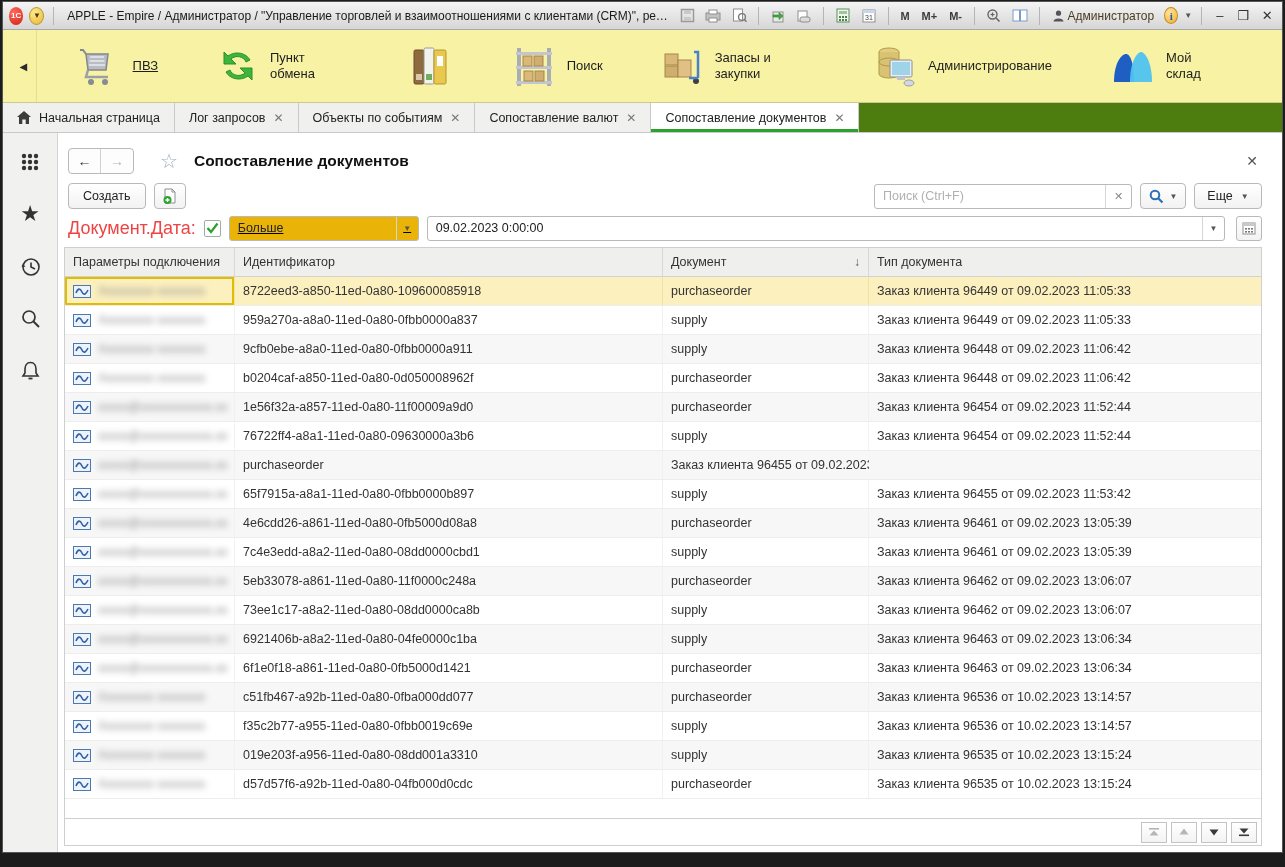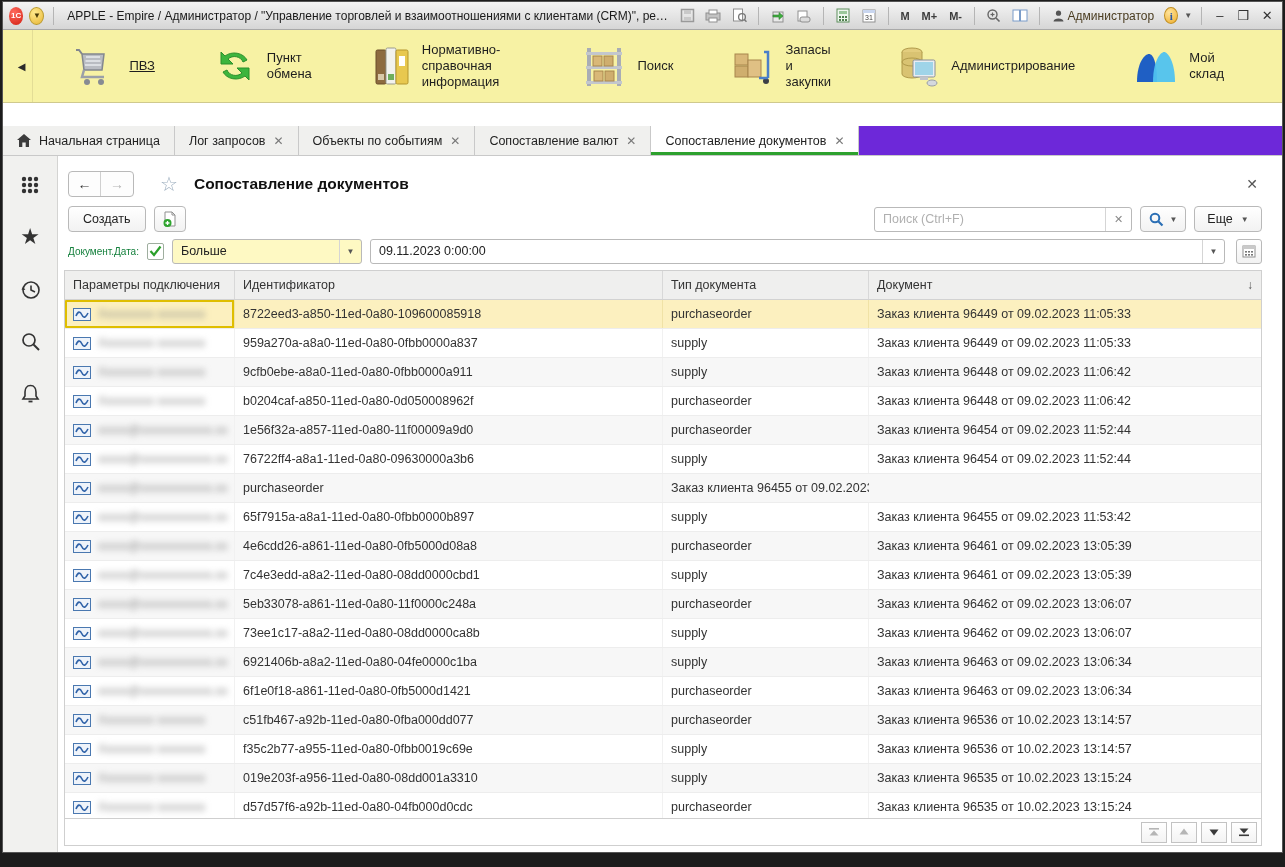--- a/index.html
+++ b/index.html
@@ -23,21 +23,21 @@
   
   .ribbon { height:73px; background:#f7f2a4; border-bottom:1px solid #cfc98e; display:flex; align-items:center; padding-left:8px; flex:0 0 auto; }
   .ribbon-collapse { width:26px; display:flex; align-items:center; justify-content:center; align-self:stretch; border-right:1px solid #e3dd96; color:#2b2b2b; font-size:10px; }
   .rib-items { display:flex; align-items:center; gap:0; padding-left:40px; }
   .rib-item { display:flex; align-items:center; gap:10px; margin-right:58px; cursor:pointer; }
   .rib-item .ric { width:46px; height:46px; display:flex; align-items:center; justify-content:center; }
   .rib-label { font-size:13px; color:#1e1e1e; max-width:175px; line-height:1.25; }
   .rib-label.link { text-decoration:underline; }
 
   
-  .tabsbar { height:30px; background:#6d28d9; border-bottom:1px solid #c9c9c9; display:flex; align-items:stretch; flex:0 0 auto;margin-top:23px; }
+  .tabsbar { height:30px; background:#4d7c0f; border-bottom:1px solid #c9c9c9; display:flex; align-items:stretch; flex:0 0 auto; }
   .tab { display:flex; align-items:center; gap:8px; padding:0 14px; font-size:12.5px; color:#222; border-right:1px solid #c9c9c9; background:#f0f0ee; position:relative; cursor:pointer; white-space:nowrap; }
   .tab.first { border-left:none; }
   .tab.active { background:#fff; }
   .tab.active::after { content:""; position:absolute; left:0; right:0; bottom:0; height:3px; background:#2da12e; }
   .tab .x { color:#777; font-size:12px; }
   .home-ico { width:14px; height:13px; }
 
   
   .content { flex:1 1 auto; display:flex; min-height:0; background:#fff; }
   .side { width:55px; background:#f1f1ef; border-right:1px solid #d4d4d2; display:flex; flex-direction:column; align-items:center; padding-top:18px; gap:30px; flex:0 0 auto; }
@@ -59,23 +59,23 @@
   .btn.icon-only { width:32px; padding:0; }
   .spacer { flex:1 1 auto; }
   .search-wrap { display:flex; align-items:center; border:1px solid #b9b9b9; border-radius:3px; height:25px; width:258px; background:#fff; }
   .search-input { border:none; outline:none; flex:1; font-size:12.5px; padding:0 8px; color:#737373; font-family:"Liberation Sans",sans-serif; }
   .search-input::placeholder { color:#b0b0b0; }
   .search-x { width:26px; height:100%; border-left:1px solid #d5d5d5; display:flex; align-items:center; justify-content:center; color:#888; font-size:11px; }
   .btn.search-btn { width:46px; gap:6px; padding:0; }
   .btn .dd { font-size:8px; color:#555; }
 
   .filter-row { display:flex; align-items:center; height:30px; gap:8px; flex:0 0 auto; padding-left:4px; margin-bottom:4px; }
-  .filter-label { font-size:10px; color:#15803d; }
+  .filter-label { font-size:18px; color:#ef4444; }
   .chk { width:17px; height:17px; border:1px solid #9fae9f; border-radius:2px; background:#fff; display:flex; align-items:center; justify-content:center; }
-  .combo { display:flex; align-items:center; border:1px solid #b9b9b9; border-radius:3px; height:25px; width:190px; background:#fef9c3; }
+  .combo { display:flex; align-items:center; border:1px solid #b9b9b9; border-radius:3px; height:25px; width:190px; background:#eab308;text-decoration:underline; }
   .combo .val { flex:1; font-size:12.5px; padding:0 8px; color:#222; }
   .combo .dd, .datefield .dd { width:22px; height:100%; border-left:1px solid #d5d5d5; display:flex; align-items:center; justify-content:center; font-size:8px; color:#555; }
   .datefield { display:flex; align-items:center; border:1px solid #b9b9b9; border-radius:3px; height:25px; flex:1; background:#fff; }
   .datefield .val { flex:1; font-size:12.5px; padding:0 8px; color:#222; }
   .calbtn { width:26px; height:25px; border:1px solid #b9b9b9; border-radius:3px; background:linear-gradient(#fff,#f2f2f2); display:flex; align-items:center; justify-content:center; margin-left:3px; }
 
   
   .list-box { border:1px solid #cfcfcf; flex:1 1 auto; display:flex; flex-direction:column; min-height:0; overflow:hidden; }
   .thead { display:grid; grid-template-columns:170px 428px 206px 1fr; background:#efefee; border-bottom:1px solid #d2d2d2; flex:0 0 29px; }
   .th { font-size:12.5px; color:#333; display:flex; align-items:center; padding:0 8px; border-right:1px solid #d8d8d8; white-space:nowrap; overflow:hidden; }
@@ -227,21 +227,20 @@
         <span class="ric">
           <svg width="40" height="44" viewBox="0 0 40 44">
               <rect x="4" y="6" width="10" height="34" rx="1.5" fill="#8d6b3f" stroke="#6b4e2a"></rect>
               <rect x="6" y="30" width="6" height="6" fill="#d9c9a8"></rect>
               <rect x="14" y="4" width="10" height="36" rx="1.5" fill="#f2f2ee" stroke="#9a9a8e"></rect>
               <rect x="16" y="30" width="6" height="6" fill="#6fae5d"></rect>
               <rect x="24" y="6" width="12" height="34" rx="1.5" fill="#e8c84f" stroke="#b5962f"></rect>
               <rect x="27" y="12" width="6" height="10" fill="#fff"></rect>
             </svg>
         </span>
-        <span class="rib-label">Нормативно-справочная информация</span>
       </div>
       <div class="rib-item">
         <span class="ric">
           <svg width="44" height="44" viewBox="0 0 44 44">
               <rect x="5" y="4" width="4" height="38" fill="#a9adb5"></rect>
               <rect x="35" y="4" width="4" height="38" fill="#a9adb5"></rect>
               <rect x="4" y="8" width="36" height="3" fill="#c3c7cd"></rect>
               <rect x="4" y="22" width="36" height="3" fill="#c3c7cd"></rect>
               <rect x="4" y="37" width="36" height="3" fill="#c3c7cd"></rect>
               <rect x="11" y="12" width="9" height="10" fill="#d9b878" stroke="#a8864c"></rect>
@@ -400,21 +399,21 @@
         <span class="chk">
           <svg width="13" height="12">
               <path d="M1.5 6 L5 10 L11.5 1.5" fill="none" stroke="#2ba02b" stroke-width="2.2"></path>
             </svg>
         </span>
         <div class="combo">
           <span class="val">Больше</span>
           <span class="dd">▼</span>
         </div>
         <div class="datefield">
-          <span class="val">09.11.2023  0:00:00</span>
+          <span class="val">09.02.2023  0:00:00</span>
           <span class="dd">▼</span>
         </div>
         <div class="calbtn">
           <svg width="14" height="14">
               <rect x="1" y="2" width="12" height="11" fill="#fff" stroke="#8f8f8f"></rect>
               <rect x="1" y="2" width="12" height="3" fill="#c9c9c9"></rect>
               <g fill="#777">
                 <rect x="3" y="7" width="2" height="1.6"></rect>
                 <rect x="6" y="7" width="2" height="1.6"></rect>
                 <rect x="9" y="7" width="2" height="1.6"></rect>
@@ -428,25 +427,25 @@
 
       <div class="list-box">
         <div class="thead">
           <div class="th">
               <span>Параметры подключения</span>
             </div>
           <div class="th">
               <span>Идентификатор</span>
             </div>
           <div class="th">
-              <span>Тип документа</span>
-            </div>
-          <div class="th">
               <span>Документ</span>
               <span class="sort">↓</span>
+            </div>
+          <div class="th">
+              <span>Тип документа</span>
             </div>
         </div>
         <div class="tbody" id="tbody">
             <div class="trow selected">
               <div class="td conn">
                 <span class="conn-icon">
                   <svg width="18" height="13" viewBox="0 0 18 13">
                     <rect x="0.5" y="0.5" width="17" height="12" fill="#eef3fa" stroke="#4a78b0"></rect>
                     <path d="M3 8 C5 3, 7 3, 9 7 C11 11, 13 9, 15 5" fill="none" stroke="#2f62a8" stroke-width="1.6"></path>
                   </svg>

